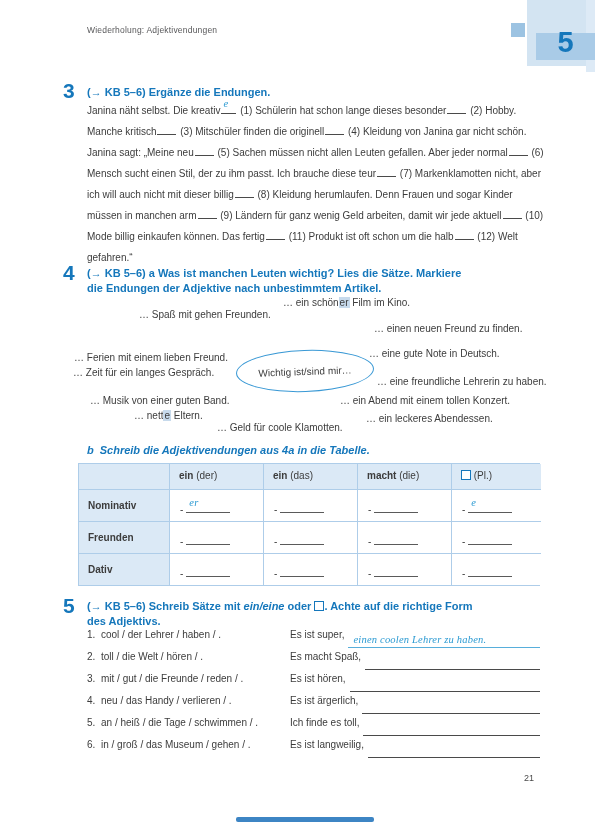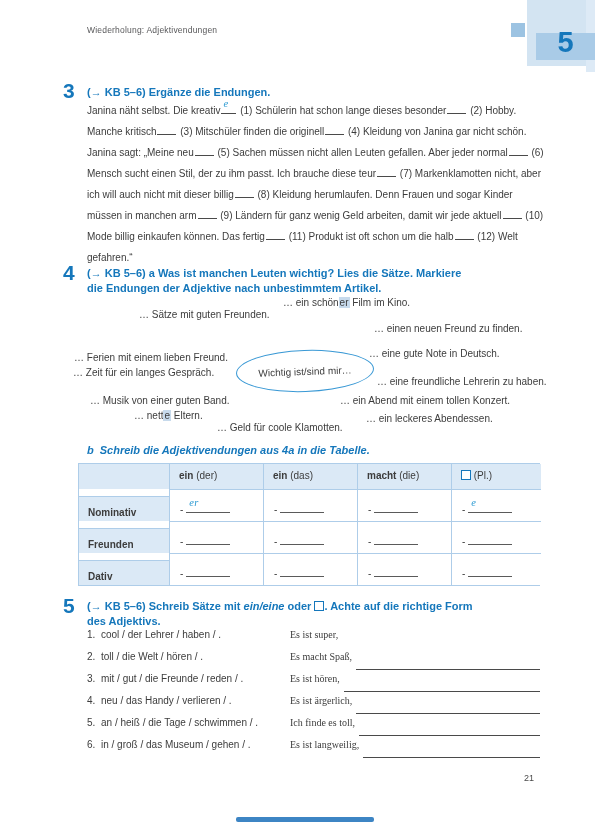--- a/index.html
+++ b/index.html
@@ -52,33 +52,33 @@
   .ex4b-head .plabel{margin-right:6px;}
 
   .tbl{position:absolute;left:78px;top:463px;width:462px;display:grid;
     grid-template-columns:90px 94px 94px 94px 90px;grid-template-rows:25px 32px 32px 32px;
     border:1px solid var(--tbl-border);box-sizing:border-box;font-size:10px;}
   .tc{border-left:1px solid var(--tbl-border);border-top:1px solid var(--tbl-border);box-sizing:border-box;}
   .tc:nth-child(5n+1){border-left:none;}
   .tc:nth-child(-n+5){border-top:none;}
   .tc-head{background:var(--tbl-bg);padding:6px 0 0 9px;}
   .tc-head .bld{font-weight:bold;}
-  .tc-label{background:var(--tbl-bg);font-weight:bold;padding:10px 0 0 9px;margin-top:7px;}
+  .tc-label{background:var(--tbl-bg);font-weight:bold;padding:10px 0 0 9px;}
   .tc-data{background:#fff;padding:13px 0 0 10px;}
   .tline{display:inline-block;width:44px;height:9px;border-bottom:1px solid #5a5a5a;margin-left:3px;position:relative;}
   .tline .fill{position:absolute;left:3px;top:-5px;line-height:10px;}
 
   .square-icon{display:inline-block;width:8px;height:8px;border:1.5px solid var(--accent);
     vertical-align:-1px;box-sizing:content-box;background:#fff;}
 
   .items{position:absolute;left:87px;top:629px;width:453px;font-size:10px;}
   .item{display:flex;align-items:baseline;height:22px;}
   .item .n{width:14px;flex:none;}
   .item .prompt{width:189px;flex:none;}
-  .item .stem{flex:none;white-space:nowrap;font-family:Liberation Serif, serif;}
+  .item .stem{flex:none;white-space:nowrap;}
   .item .rule{flex:1;border-bottom:1px solid #4a4a4a;margin-left:4px;height:12px;position:relative;align-self:flex-end;margin-bottom:3px;}
   .item .rule.hand-line{border-bottom-color:#57aedb;}
   .item .rule .fill{position:absolute;left:5px;top:-1px;line-height:11px;white-space:nowrap;}
 
   .page-num{position:absolute;left:524px;top:773px;font-size:9px;color:#4a4a4a;}
   .bottom-bar{position:absolute;left:236px;top:817px;width:138px;height:5px;background:#3d85c4;border-radius:2px;}
 </style>
 </head>
 <body>
 
@@ -101,21 +101,21 @@
 
   <div class="ex-num ex4-num">4</div>
   <div class="ex-head ex4-head">
     <span class="kb">(→ KB 5–6)</span>
     <b>a</b>
     <b>Was ist manchen Leuten wichtig? Lies die Sätze. Markiere
 die Endungen der Adjektive nach unbestimmtem Artikel.</b>
   </div>
   <div id="phrase-field">
       <div class="phrase ph0">… ein schön<span class="hl">er</span> Film im Kino.</div>
-      <div class="phrase ph1">… Sätze mit guten Freunden.</div>
+      <div class="phrase ph1">… Spaß mit gehen Freunden.</div>
       <div class="phrase ph2">… einen neuen Freund zu finden.</div>
       <div class="phrase ph3">… Ferien mit einem lieben Freund.</div>
       <div class="phrase ph4">… eine gute Note in Deutsch.</div>
       <div class="phrase ph5">… Zeit für ein langes Gespräch.</div>
       <div class="phrase ph6">… eine freundliche Lehrerin zu haben.</div>
       <div class="phrase ph7">… Musik von einer guten Band.</div>
       <div class="phrase ph8">… ein Abend mit einem tollen Konzert.</div>
       <div class="phrase ph9">… nett<span class="hl">e</span> Eltern.</div>
       <div class="phrase ph10">… ein leckeres Abendessen.</div>
       <div class="phrase ph11">… Geld für coole Klamotten.</div>
@@ -154,20 +154,23 @@
   <div class="ex-head ex5-head">
     <span class="kb">(→ KB 5–6)</span>
     <b id="ex5-title">Schreib Sätze mit <em>ein/eine</em> oder <span class="square-icon"></span>. Achte auf die richtige Form
 des Adjektivs.</b>
   </div>
   <div class="items" id="ex5-items">
       <div class="item">
         <span class="n">1.</span>
         <span class="prompt">cool / der Lehrer / haben / .</span>
         <span class="stem">Es ist super,</span>
+        <span class="rule hand-line">
+          <span class="fill hand-text">einen coolen Lehrer zu haben.</span>
+        </span>
       </div>
       <div class="item">
         <span class="n">2.</span>
         <span class="prompt">toll / die Welt / hören / .</span>
         <span class="stem">Es macht Spaß,</span>
         <span class="rule"></span>
       </div>
       <div class="item">
         <span class="n">3.</span>
         <span class="prompt">mit / gut / die Freunde / reden / .</span>

